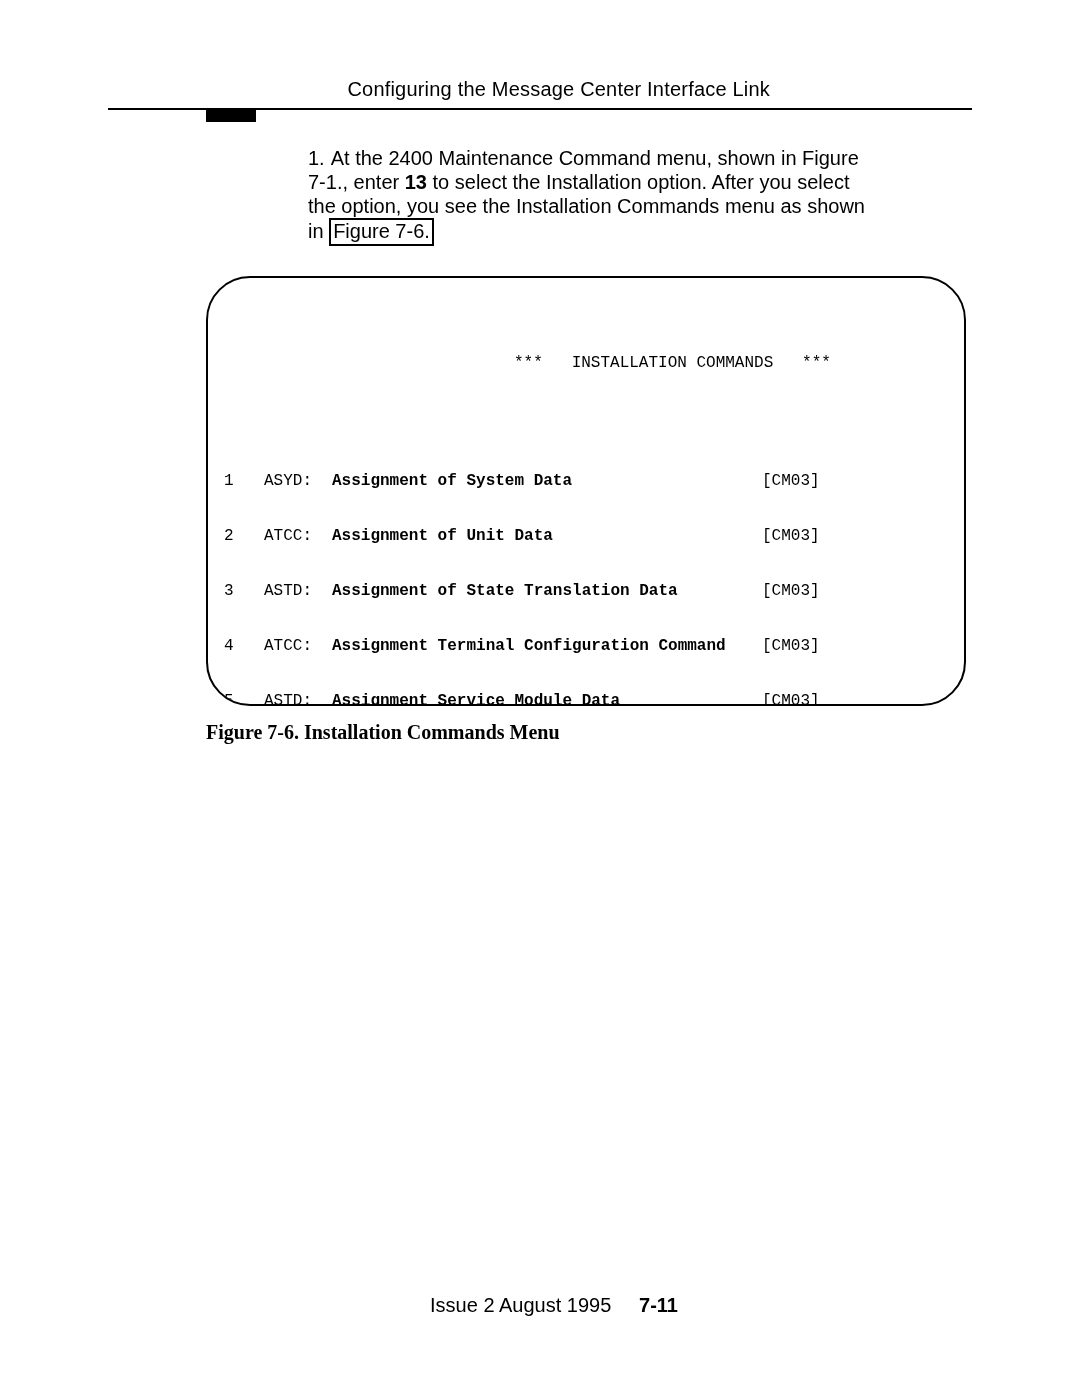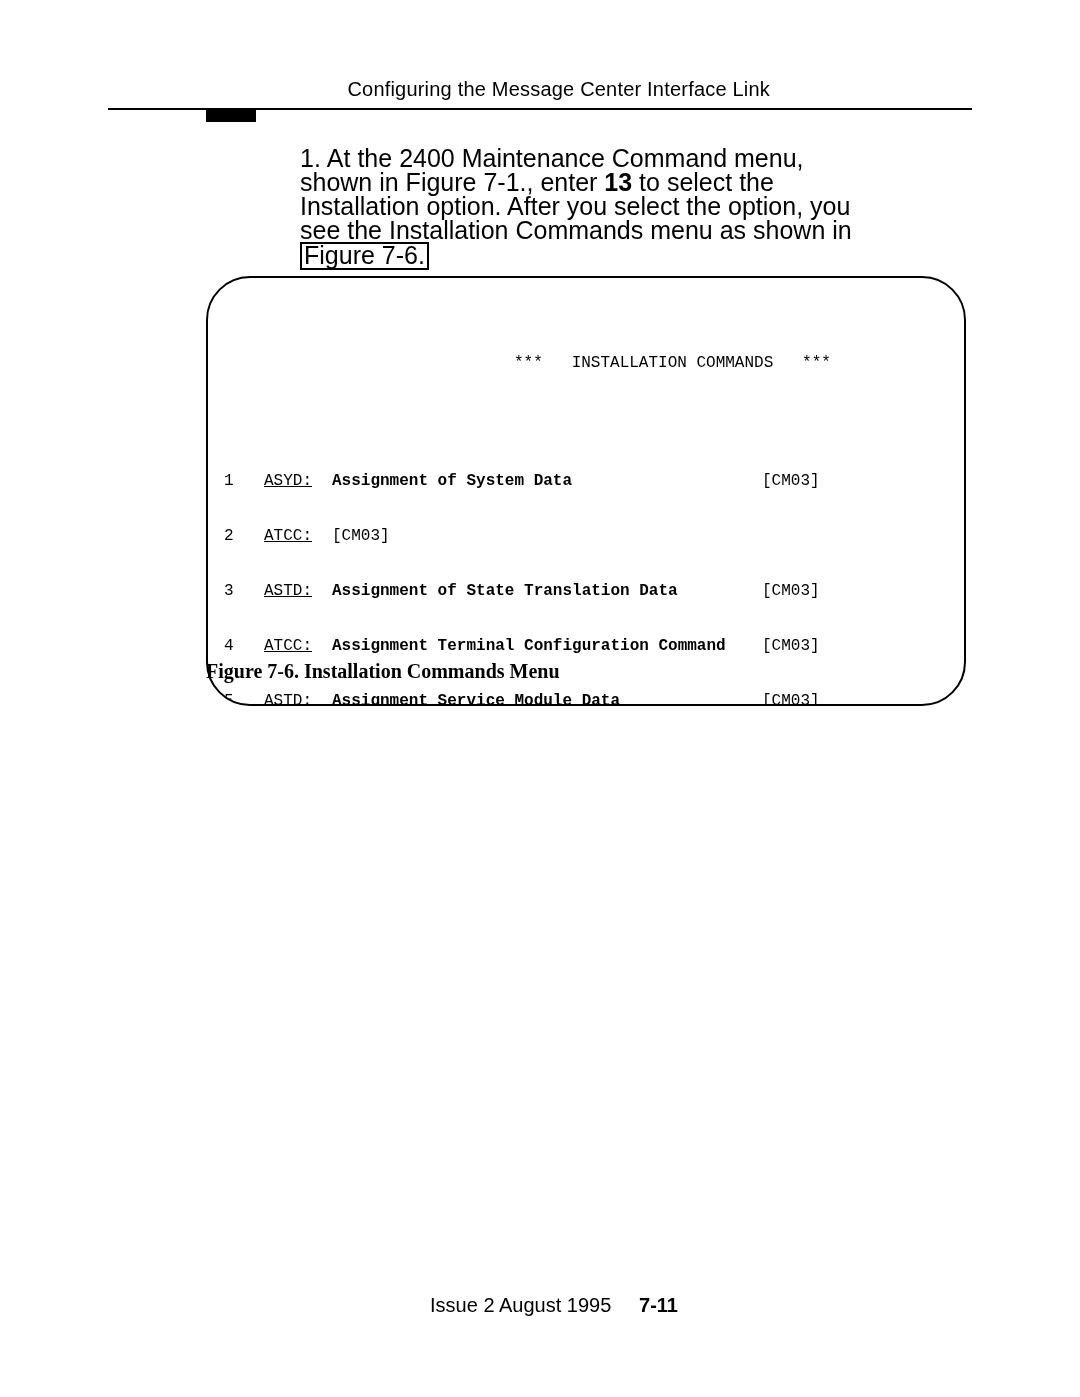--- a/index.html
+++ b/index.html
@@ -36,23 +36,23 @@
     position: absolute;
     top: 110px;
     left: 206px;
     width: 50px;
     height: 12px;
     background: #000;
   }
   .body-para {
     position: absolute;
     top: 146px;
-    left: 300px;
+    left: 308px;
     width: 560px;
-    font-size: 25px;
+    font-size: 20px;
     line-height: 24px;
   }
   .body-para .num {
     margin-right: 6px;
   }
   .figlink-box {
     display: inline-block;
     border: 2px solid #000;
     padding: 0 2px 2px 2px;
     line-height: 22px;
@@ -77,26 +77,26 @@
     margin-top: 20px;
     margin-bottom: 46px;
     padding-left: 290px;
   }
   .term-title-row span { display: inline; }
   .term-row {
     line-height: 19px;
     display: flex;
   }
   .col-num  { width: 40px; }
-  .col-code { width: 68px; text-decoration: underline; }
+  .col-code { width: 68px; }
   .col-desc { width: 430px; font-weight: bold; }
   .col-tag  { width: 80px; }
   .figure-caption {
     position: absolute;
-    top: 660px;
+    top: 721px;
     left: 206px;
     font-family: "Palatino Linotype", "Book Antiqua", Georgia, serif;
     font-weight: bold;
     font-size: 20px;
   }
   .footer {
     position: absolute;
     bottom: 80px;
     right: 202px;
     font-size: 20px;
@@ -122,20 +122,21 @@
 
       <div class="term-row">
         <span class="col-num">1</span>
         <span class="col-code">ASYD:</span>
         <span class="col-desc">Assignment of System Data</span>
         <span class="col-tag">[CM03]</span>
       </div>
       <div class="term-row">
         <span class="col-num">2</span>
         <span class="col-code">ATCC:</span>
+        <span class="col-desc">Assignment of Unit Data</span>
         <span class="col-tag">[CM03]</span>
       </div>
       <div class="term-row">
         <span class="col-num">3</span>
         <span class="col-code">ASTD:</span>
         <span class="col-desc">Assignment of State Translation Data</span>
         <span class="col-tag">[CM03]</span>
       </div>
       <div class="term-row">
         <span class="col-num">4</span>

